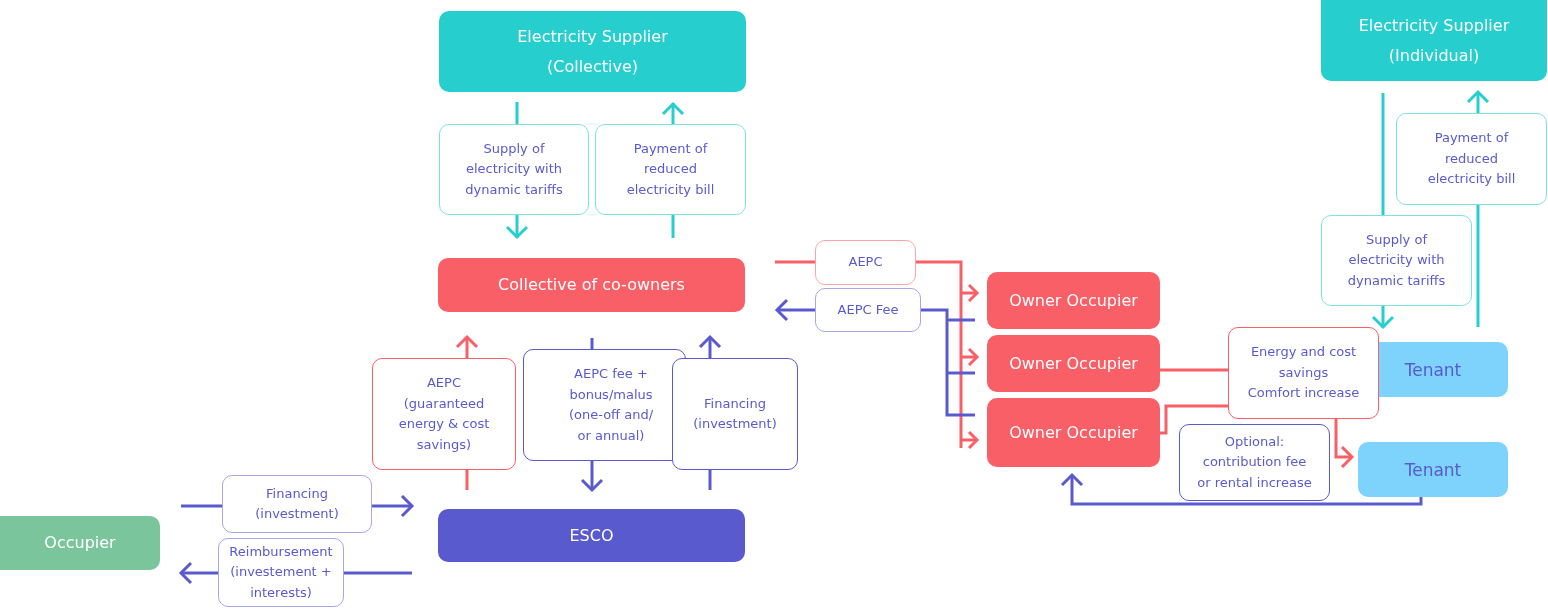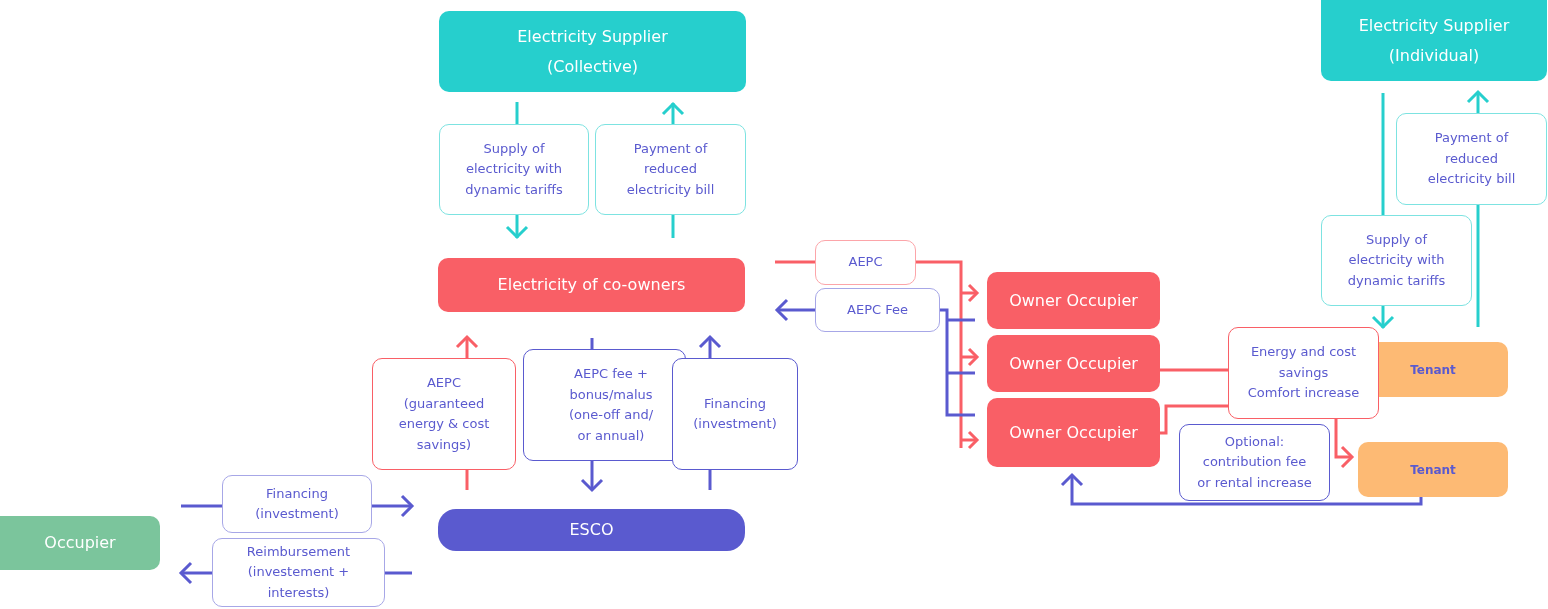--- a/index.html
+++ b/index.html
@@ -9,21 +9,21 @@
   .node { position:absolute; box-sizing:border-box; border-radius:10px;
           display:flex; align-items:center; justify-content:center; text-align:center;
           color:#ffffff; font-size:16px; line-height:30px; white-space:pre-line; }
   .label { position:absolute; box-sizing:border-box; border-radius:10px; background:#ffffff;
            display:flex; align-items:center; justify-content:center; text-align:center;
            color:#5a5acf; font-size:13px; line-height:20.5px; white-space:pre-line; padding:0 4px; }
   .teal-node { background:#26cfcd; }
   .red-node { background:#f95f66; }
   .blue-node { background:#5a5acf; }
   .green-node { background:#7bc59c; }
-  .pink-node { background:#fdba74; color:#5a5acf; font-size:12px;font-weight:bold; }
+  .pink-node { background:#7dd3fc; color:#5a5acf; font-size:17px; }
   .lb-teal { border:1.5px solid #7de3e1; }
   .lb-red { border:1.5px solid #f95f66; }
   .lb-redlight { border:1.5px solid #fca5a9; }
   .lb-blue { border:1.5px solid #5a5acf; }
   .lb-bluelight { border:1.5px solid #a7a7e7; }
 </style>
 </head>
 <body>
 
 <svg id="wires" xmlns="http://www.w3.org/2000/svg">
@@ -99,22 +99,22 @@
       <polyline points="1421,497 1421,504 1072,504 1072,475"></polyline>
       <polyline points="1062,485 1072,475 1082,485"></polyline>
     </g>
   </g>
 </svg>
 
 <div class="node teal-node" style="left:439px; top:11px; width:307px; height:81px;">Electricity Supplier
 (Collective)</div>
 <div class="node teal-node" style="left:1321px; top:0px; width:226px; height:81px; border-radius:0 0 10px 10px;">Electricity Supplier
 (Individual)</div>
-<div class="node red-node" style="left:438px; top:258px; width:307px; height:54px;">Electricity of co-owners</div>
-<div class="node blue-node" style="left:438px; top:509px; width:307px; height:42px;border-radius:18px;">ESCO</div>
+<div class="node red-node" style="left:438px; top:258px; width:307px; height:54px;">Collective of co-owners</div>
+<div class="node blue-node" style="left:438px; top:509px; width:307px; height:53px;">ESCO</div>
 <div class="node green-node" style="left:0px; top:516px; width:160px; height:54px; border-radius:0 10px 10px 0;">Occupier</div>
 <div class="node red-node" style="left:987px; top:272px; width:173px; height:57px;">Owner Occupier</div>
 <div class="node red-node" style="left:987px; top:335px; width:173px; height:57px;">Owner Occupier</div>
 <div class="node red-node" style="left:987px; top:398px; width:173px; height:69px;">Owner Occupier</div>
 <div class="node pink-node" style="left:1358px; top:342px; width:150px; height:55px;">Tenant</div>
 <div class="node pink-node" style="left:1358px; top:442px; width:150px; height:55px;">Tenant</div>
 
 <div class="label lb-teal" style="left:439px; top:124px; width:150px; height:91px;">Supply of
 electricity with
 dynamic tariffs</div>
@@ -132,23 +132,23 @@
 energy &amp; cost
 savings)</div>
 <div class="label lb-blue" style="left:523px; top:349px; width:163px; height:112px;padding-left:17px;">AEPC fee +
 bonus/malus
 (one-off and/
 or annual)</div>
 <div class="label lb-blue" style="left:672px; top:358px; width:126px; height:112px;">Financing
 (investment)</div>
 <div class="label lb-bluelight" style="left:222px; top:475px; width:150px; height:58px;">Financing
 (investment)</div>
-<div class="label lb-bluelight" style="left:212px; top:538px; width:173px; height:69px;">Reimbursement
+<div class="label lb-bluelight" style="left:218px; top:538px; width:126px; height:69px;">Reimbursement
 (investement +
 interests)</div>
 <div class="label lb-redlight" style="left:815px; top:240px; width:101px; height:45px;">AEPC</div>
-<div class="label lb-bluelight" style="left:815px; top:288px; width:125px; height:44px;">AEPC Fee</div>
+<div class="label lb-bluelight" style="left:815px; top:288px; width:106px; height:44px;">AEPC Fee</div>
 <div class="label lb-red" style="left:1228px; top:327px; width:151px; height:92px;">Energy and cost
 savings
 Comfort increase</div>
 <div class="label lb-blue" style="left:1179px; top:424px; width:151px; height:77px;">Optional:
 contribution fee
 or rental increase</div>
 
 </body></html>

